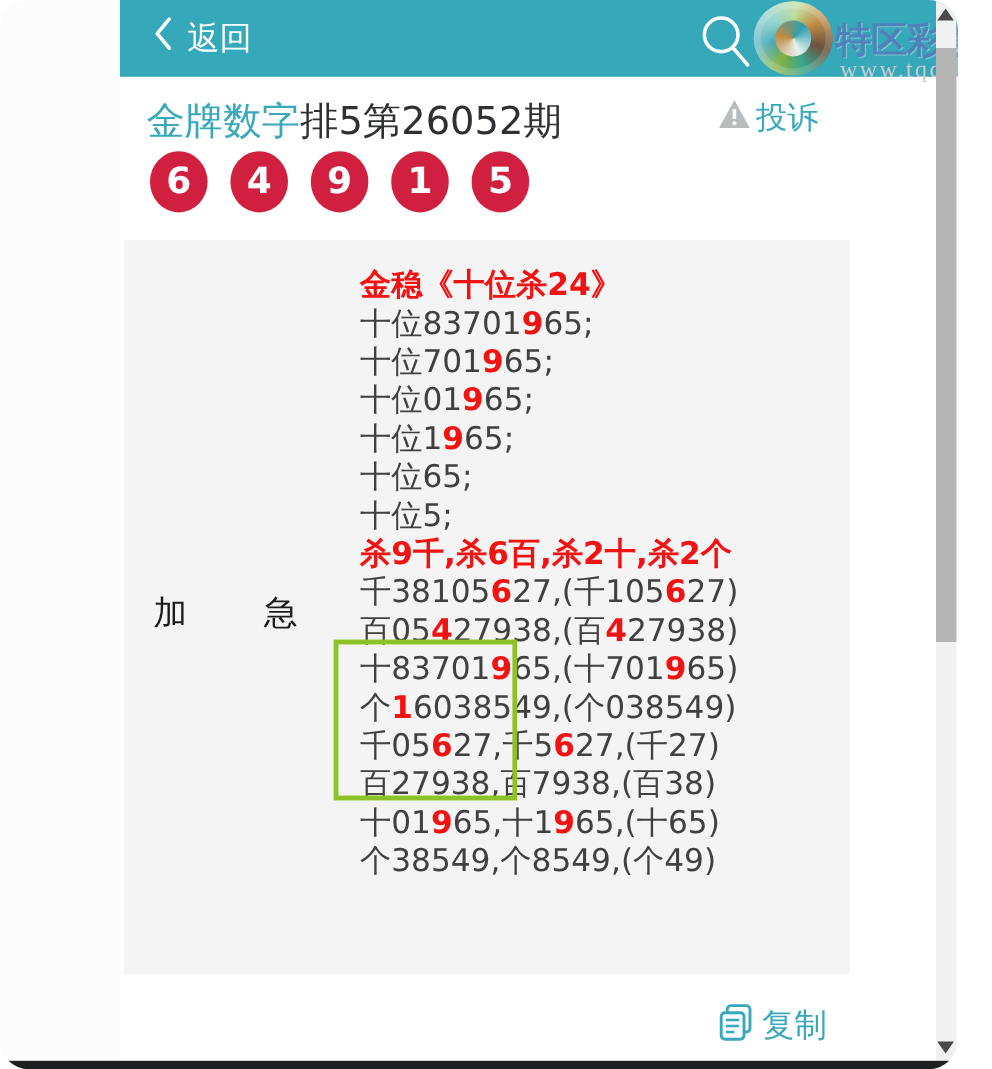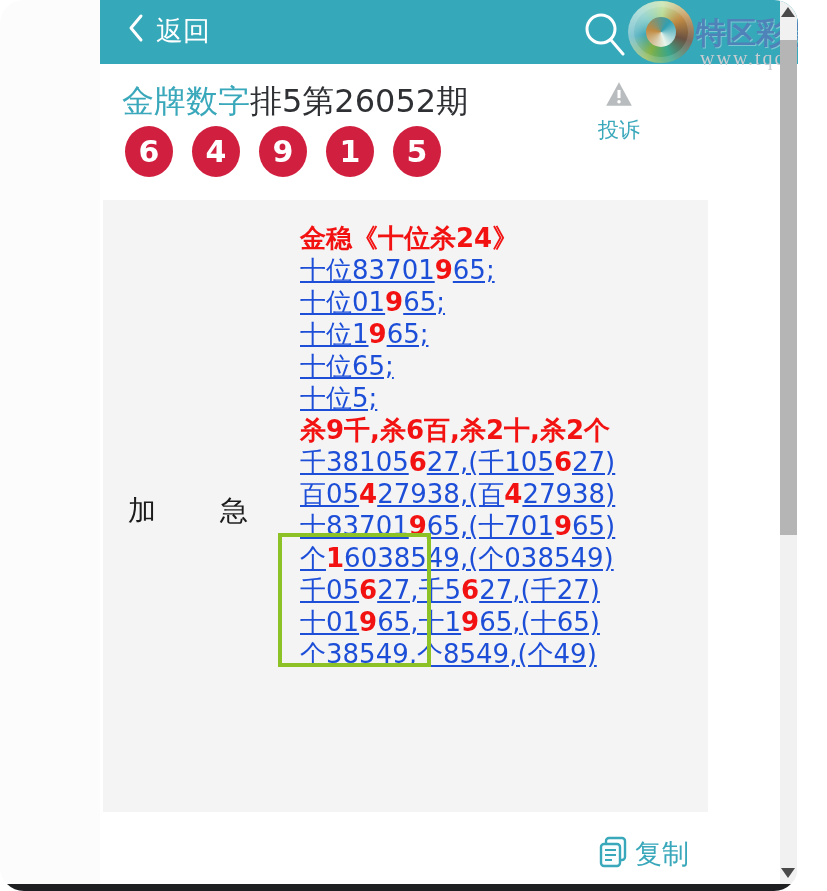--- a/index.html
+++ b/index.html
@@ -23,34 +23,34 @@
   .logo-text { position:absolute; left:696px; top:13px; width:130px; font-size:30px; font-weight:bold;
                color:#4f82b8; letter-spacing:0px; text-shadow:1px 1px 0 rgba(255,255,255,.35); white-space:nowrap; }
   .logo-url { position:absolute; left:700px; top:47px; font-size:20px; color:#c9ccd1;
               font-family:"Liberation Serif","DejaVu Serif",serif; letter-spacing:2px; white-space:nowrap; }
 
   
   .title-row { position:absolute; left:22px; top:80px; font-size:32px; white-space:nowrap; }
   .title-prefix { color:#3aa8bb; cursor:pointer; }
   .title-issue { color:#2f3034; }
   .complaint { position:absolute; left:498px; top:81px; display:flex; align-items:center; gap:4px;
-               color:#3aa8bb; font-size:21px; cursor:pointer;flex-direction:column; }
+               color:#3aa8bb; font-size:26px; cursor:pointer; }
 
   
   .balls-row { position:absolute; left:25px; top:126px; display:flex; gap:19px; }
   .ball { width:48px; height:51px; border-radius:50%; background:#d1203f; color:#fff;
           font-size:30px; font-weight:bold; display:flex; align-items:center; justify-content:center; }
 
   
   .gray-panel { position:absolute; left:3px; top:200px; width:605px; height:612px; background:#f4f4f4; }
   .urgent { position:absolute; left:25px; top:292px; width:120px; display:flex; justify-content:space-between;
             font-size:28px; color:#1b1b1b; }
   .lines { position:absolute; left:185px; top:22px; font-size:26px; line-height:32px;margin-left:12px; }
   .pline { height:32px; white-space:nowrap; }
-  .seg-t { color:#1d4ed8;text-decoration:underline; }
+  .seg-t { color:#404040; }
   .seg-r { color:#f31212; font-weight:bold; }
   .seg-h { color:#f31212; font-weight:bold; }
   .green-box { position:absolute; left:175px; top:333px; width:153px; height:134px;
                border:4px solid #8cc226; pointer-events:none; }
 
   
   .copy-row { position:absolute; left:498px; top:836px; display:flex; align-items:flex-start; gap:7px;
               color:#3aa8bb; font-size:27px; cursor:pointer; }
 
   
@@ -111,30 +111,32 @@
       </div>
 
     <div class="gray-panel">
       <div class="urgent">
         <span>加</span>
         <span>急</span>
       </div>
       <div class="lines">
           <div class="pline"><span class="seg-h">金稳《十位杀24》</span></div>
           <div class="pline"><span class="seg-t">十位83701</span><span class="seg-r">9</span><span class="seg-t">65;</span></div>
+          <div class="pline"><span class="seg-t">十位701</span><span class="seg-r">9</span><span class="seg-t">65;</span></div>
           <div class="pline"><span class="seg-t">十位01</span><span class="seg-r">9</span><span class="seg-t">65;</span></div>
           <div class="pline"><span class="seg-t">十位1</span><span class="seg-r">9</span><span class="seg-t">65;</span></div>
           <div class="pline"><span class="seg-t">十位65;</span></div>
           <div class="pline"><span class="seg-t">十位5;</span></div>
           <div class="pline"><span class="seg-h">杀9千,杀6百,杀2十,杀2个</span></div>
           <div class="pline"><span class="seg-t">千38105</span><span class="seg-r">6</span><span class="seg-t">27,(千105</span><span class="seg-r">6</span><span class="seg-t">27)</span></div>
           <div class="pline"><span class="seg-t">百05</span><span class="seg-r">4</span><span class="seg-t">27938,(百</span><span class="seg-r">4</span><span class="seg-t">27938)</span></div>
           <div class="pline"><span class="seg-t">十83701</span><span class="seg-r">9</span><span class="seg-t">65,(十701</span><span class="seg-r">9</span><span class="seg-t">65)</span></div>
           <div class="pline"><span class="seg-t">个</span><span class="seg-r">1</span><span class="seg-t">6038549,(个038549)</span></div>
           <div class="pline"><span class="seg-t">千05</span><span class="seg-r">6</span><span class="seg-t">27,千5</span><span class="seg-r">6</span><span class="seg-t">27,(千27)</span></div>
+          <div class="pline"><span class="seg-t">百27938,百7938,(百38)</span></div>
           <div class="pline"><span class="seg-t">十01</span><span class="seg-r">9</span><span class="seg-t">65,十1</span><span class="seg-r">9</span><span class="seg-t">65,(十65)</span></div>
           <div class="pline"><span class="seg-t">个38549,个8549,(个49)</span></div>
         </div>
       <div class="green-box"></div>
     </div>
 
     <div class="copy-row">
       <span>
         <svg width="30" height="32" viewBox="0 0 30 32">
           <rect x="8" y="2" width="19" height="22" rx="3" fill="none" stroke="#3aa8bb" stroke-width="2.4"></rect>

